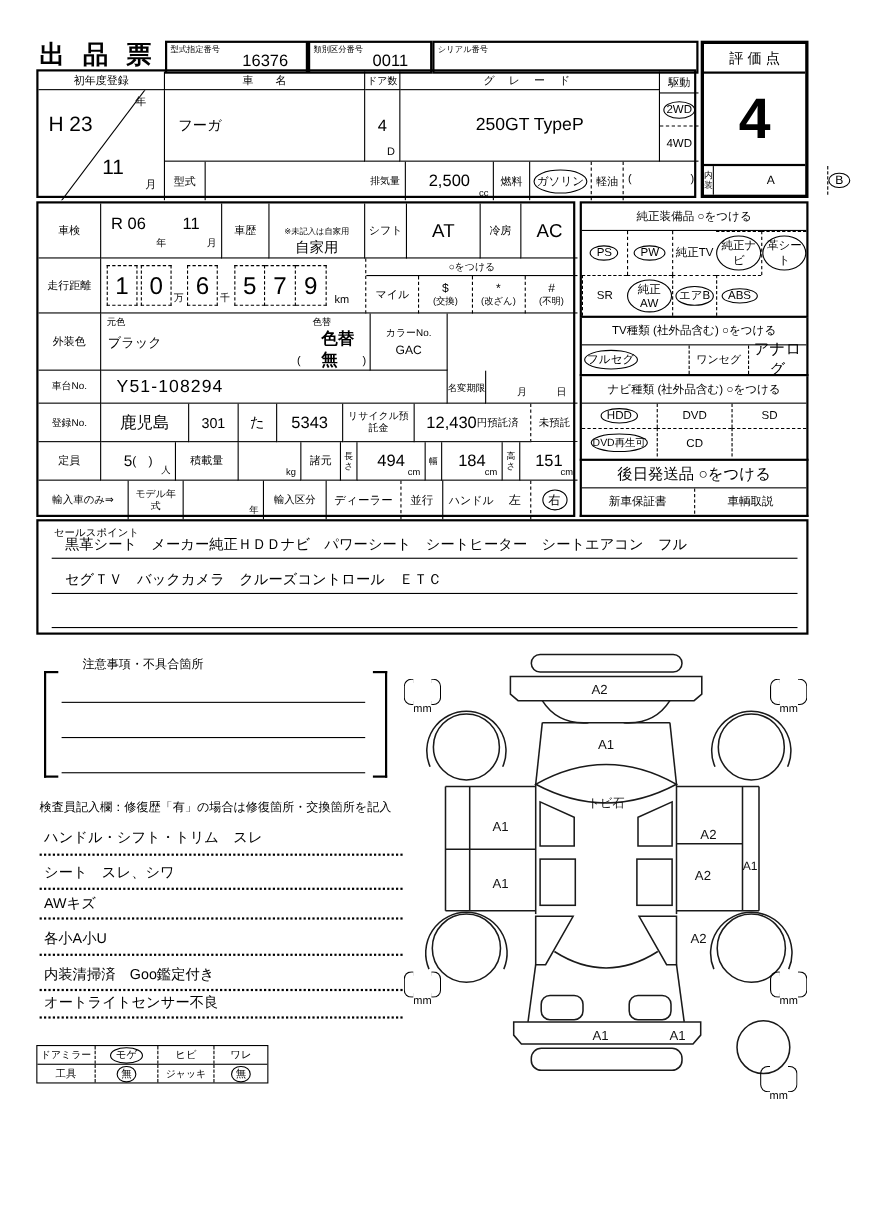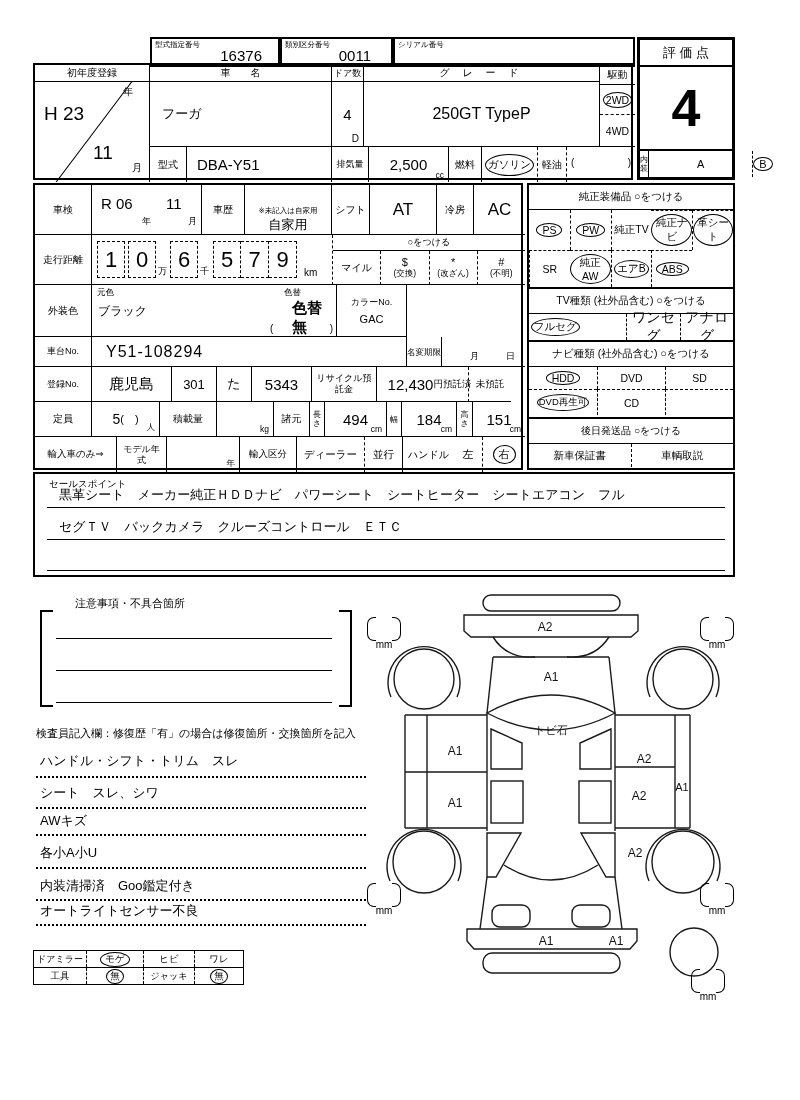--- a/index.html
+++ b/index.html
@@ -32,20 +32,21 @@
       border-radius:0 7px 7px 0;}
   .mmtxt{font-size:10px;margin-top:-2px;}
   .hlabel{position:absolute;left:3px;top:1px;font-size:7.5px;}
   svg text{fill:#111;stroke:none;font-family:"Liberation Sans","DejaVu Sans",sans-serif;}
 </style>
 </head>
 <body>
 
 <div id="page">
 
+  <div class="abs" style="left:36px;top:34px;width:120px;height:32px;font-size:23px;font-weight:bold;letter-spacing:5px;">出 品 票</div>
 
   <div class="abs b2" style="left:150px;top:37px;width:130px;height:30px;">
     <span class="hlabel">型式指定番号</span>
     <span class="abs" style="right:16px;top:8px;font-size:15px;">16376</span>
   </div>
   <div class="abs b2" style="left:280px;top:37px;width:113px;height:30px;">
     <span class="hlabel">類別区分番号</span>
     <span class="abs" style="right:20px;top:8px;font-size:15px;">0011</span>
   </div>
   <div class="abs b2" style="left:393px;top:37px;width:242px;height:30px;">
@@ -93,21 +94,20 @@
     <div class="abs c bR bB1" style="left:329px;top:17px;width:236px;height:65px;font-size:16px;">250GT TypeP</div>
 
     <div class="abs c dashB" style="left:565px;top:20px;width:35px;height:30px;font-size:10.5px;">
       <span class="opt circled" style="padding:1px 2px;">2WD</span>
     </div>
     <div class="abs c bB1" style="left:565px;top:50px;width:35px;height:32px;font-size:10.5px;">
       <span class="opt">4WD</span>
     </div>
 
     <div class="abs c bR" style="left:115px;top:82px;width:37px;height:35px;font-size:10px;">型式</div>
-    <div class="abs bR" style="left:152px;top:82px;width:145px;height:35px;display:flex;align-items:center;padding-left:10px;font-size:15px;">DBA-Y51</div>
     <div class="abs c bR" style="left:297px;top:82px;width:37px;height:35px;font-size:9px;">排気量</div>
     <div class="abs c bR" style="left:334px;top:82px;width:80px;height:35px;font-size:15px;">
       <span>2,500</span>
       <span class="sub">cc</span>
     </div>
     <div class="abs c bR" style="left:414px;top:82px;width:33px;height:35px;font-size:10px;">燃料</div>
     <div class="abs c" style="left:447px;top:82px;width:55px;height:35px;font-size:10.5px;">
       <span class="opt circled" style="padding:3px 2px;">ガソリン</span>
     </div>
     <div class="abs c dashL" style="left:502px;top:82px;width:29px;height:35px;font-size:10px;">軽油</div>
@@ -194,21 +194,21 @@
     <div class="abs c bR bB" style="left:0;top:182px;width:57px;height:35px;font-size:9px;">登録No.</div>
     <div class="abs c bR bB" style="left:57px;top:182px;width:80px;height:35px;font-size:15px;">鹿児島</div>
     <div class="abs c bR bB" style="left:137px;top:182px;width:45px;height:35px;font-size:13px;">301</div>
     <div class="abs c bR bB" style="left:182px;top:182px;width:35px;height:35px;font-size:13px;">た</div>
     <div class="abs c bR bB" style="left:217px;top:182px;width:60px;height:35px;font-size:15px;">5343</div>
     <div class="abs c bR bB" style="left:277px;top:182px;width:65px;height:35px;font-size:9px;line-height:11px;padding:0 4px;">リサイクル預託金</div>
     <div class="abs c bB" style="left:342px;top:182px;width:105px;height:35px;">
       <span style="font-size:15px;">12,430</span>
       <span style="font-size:9.5px;">円預託済</span>
     </div>
-    <div class="abs c bB dashL" style="left:433px;top:182px;width:43px;height:35px;font-size:9.5px;">未預託</div>
+    <div class="abs c bB dashL" style="left:447px;top:182px;width:43px;height:35px;font-size:9.5px;">未預託</div>
 
     <div class="abs c bR bB" style="left:0;top:217px;width:57px;height:35px;font-size:10px;">定員</div>
     <div class="abs c bR bB" style="left:57px;top:217px;width:68px;height:35px;">
       <span style="font-size:14px;">5</span>
       <span style="font-size:11px;">(　)</span>
       <span class="sub">人</span>
     </div>
     <div class="abs c bR bB" style="left:125px;top:217px;width:57px;height:35px;font-size:10px;">積載量</div>
     <div class="abs bR bB" style="left:182px;top:217px;width:57px;height:35px;">
       <span class="sub">kg</span>
@@ -281,21 +281,21 @@
         </div>
     </div>
   </div>
 
   <div class="abs b25" style="left:527px;top:289px;width:208px;height:53px;border-top:none;">
     <div class="c bB1" style="height:24px;font-size:10.5px;">TV種類 (社外品含む) ○をつける</div>
     <div style="display:flex;height:26px;">
       <div class="c" style="flex:1;font-size:10.5px;">
           <span class="opt circled" style="padding:1px 2px;">フルセグ</span>
         </div>
-      <div class="c dashL" style="flex:1;font-size:14px;margin-left:45px;">
+      <div class="c dashL" style="flex:1;font-size:10px;margin-left:45px;">
           <span class="opt">ワンセグ</span>
         </div>
       <div class="c dashL" style="flex:1;font-size:14px;">
           <span class="opt">アナログ</span>
         </div>
     </div>
   </div>
 
   <div class="abs b25" style="left:527px;top:342px;width:208px;height:77px;border-top:none;">
     <div class="c bB1" style="height:24px;font-size:10.5px;">ナビ種類 (社外品含む) ○をつける</div>
@@ -315,21 +315,21 @@
       <div class="c dashL" style="font-size:10.5px;border-top:1px dashed #000;">
           <span class="opt">CD</span>
         </div>
       <div class="c dashL" style="font-size:10.5px;border-top:1px dashed #000;">
           <span class="opt"></span>
         </div>
     </div>
   </div>
 
   <div class="abs b25" style="left:527px;top:419px;width:208px;height:51px;border-top:none;">
-    <div class="c bB1" style="height:24px;font-size:10px;">後日発送品 ○をつける</div>
+    <div class="c bB1" style="height:24px;font-size:14px;">後日発送品 ○をつける</div>
     <div style="display:flex;height:23px;">
       <div class="c" style="flex:1;font-size:10.5px;">
           <span class="opt">新車保証書</span>
         </div>
       <div class="c dashL" style="flex:1;font-size:10.5px;">
           <span class="opt">車輌取説</span>
         </div>
     </div>
   </div>
 

